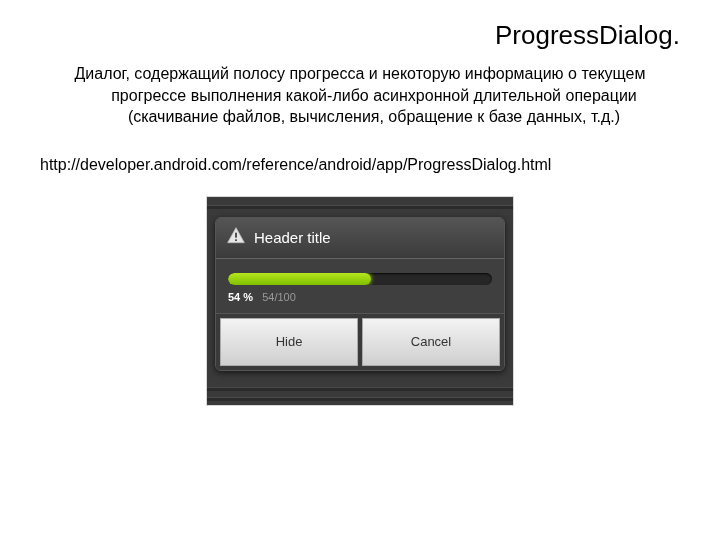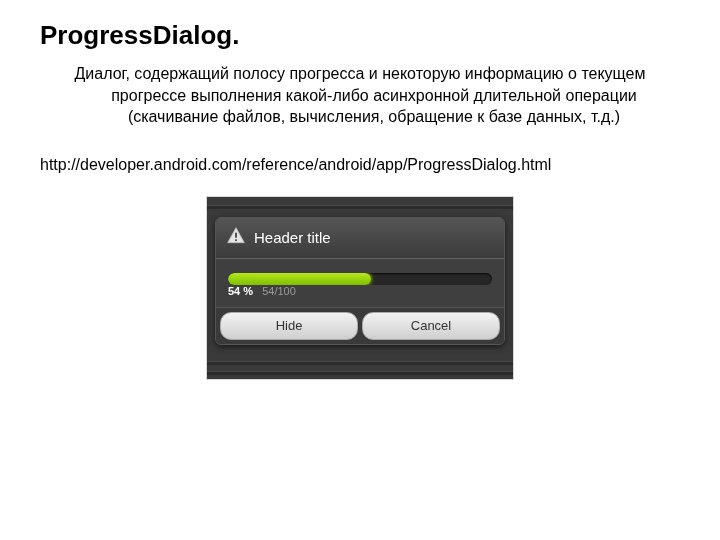--- a/index.html
+++ b/index.html
@@ -10,23 +10,23 @@
     background: #fff;
     font-family: Arial, Helvetica, sans-serif;
     color: #000;
   }
   .slide {
     box-sizing: border-box;
     padding: 20px 40px 0 40px;
   }
   h1.title {
     margin: 0 0 12px 0;
-    font-weight: bold;
+    font-weight: normal;
     font-size: 26px;
-    text-align: left;
+    text-align: right;
   }
   .desc {
     font-size: 16px;
     line-height: 1.35;
     margin: 0 0 28px 0;
     padding-left: 28px;
     text-indent: -28px;
     text-align: center;
   }
   .link {
@@ -87,42 +87,43 @@
     box-shadow: inset 0 1px 2px rgba(0,0,0,.8);
     overflow: hidden;
   }
   .progress-fill {
     height: 100%;
     border-radius: 6px;
     background: linear-gradient(#b5e61d,#7fbf00);
     box-shadow: 0 0 4px #a4e400;
   }
   .progress-labels {
+    margin-top: 6px;
     font-size: 11px;
   }
   .progress-labels .pct {
     color: #fff;
     font-weight: bold;
     margin-right: 6px;
   }
   .progress-labels .frac {
     color: #9a9a9a;
   }
   .dlg-buttons {
     display: flex;
     gap: 4px;
     padding: 4px;
     background: #3a3a3a;
     border-top: 1px solid #555;
   }
   .dlg-buttons button {
     flex: 1;
-    height: 28px;
+    height: 48px;
     border: 1px solid #aaa;
-    border-radius: 11px;
+    border-radius: 0;
     background: linear-gradient(#f3f3f3,#cfcfcf);
     color: #333;
     font-size: 13px;
     cursor: pointer;
   }
   svg.warn { width:20px; height:20px; }
 </style>
 </head>
 <body>
 

